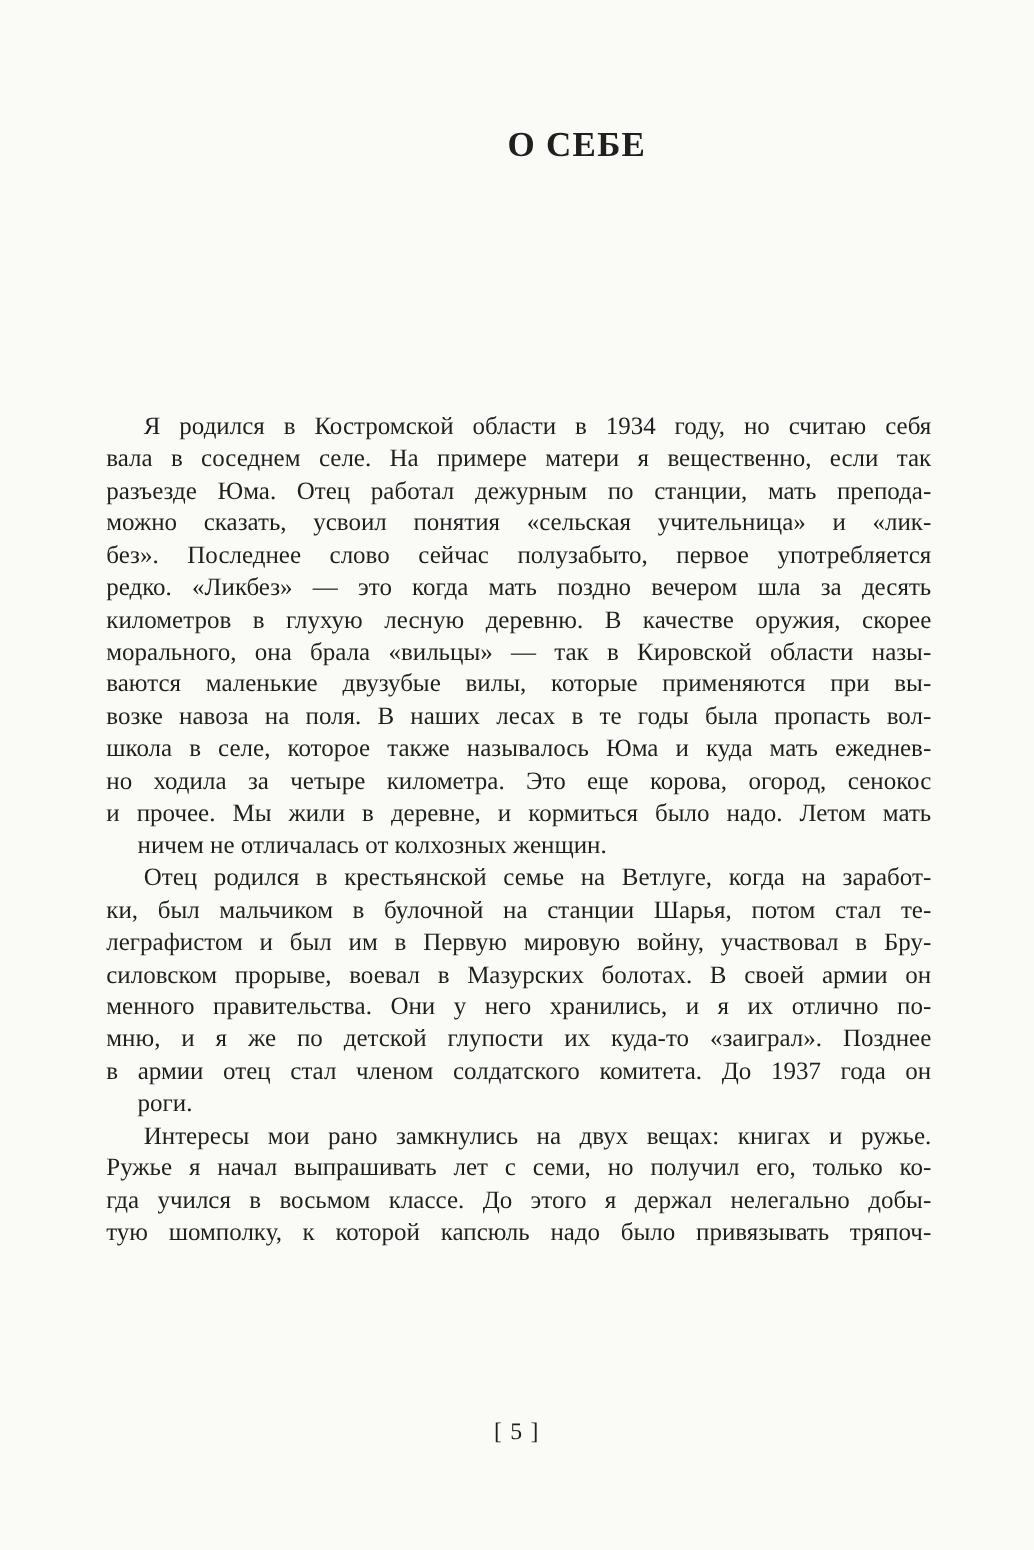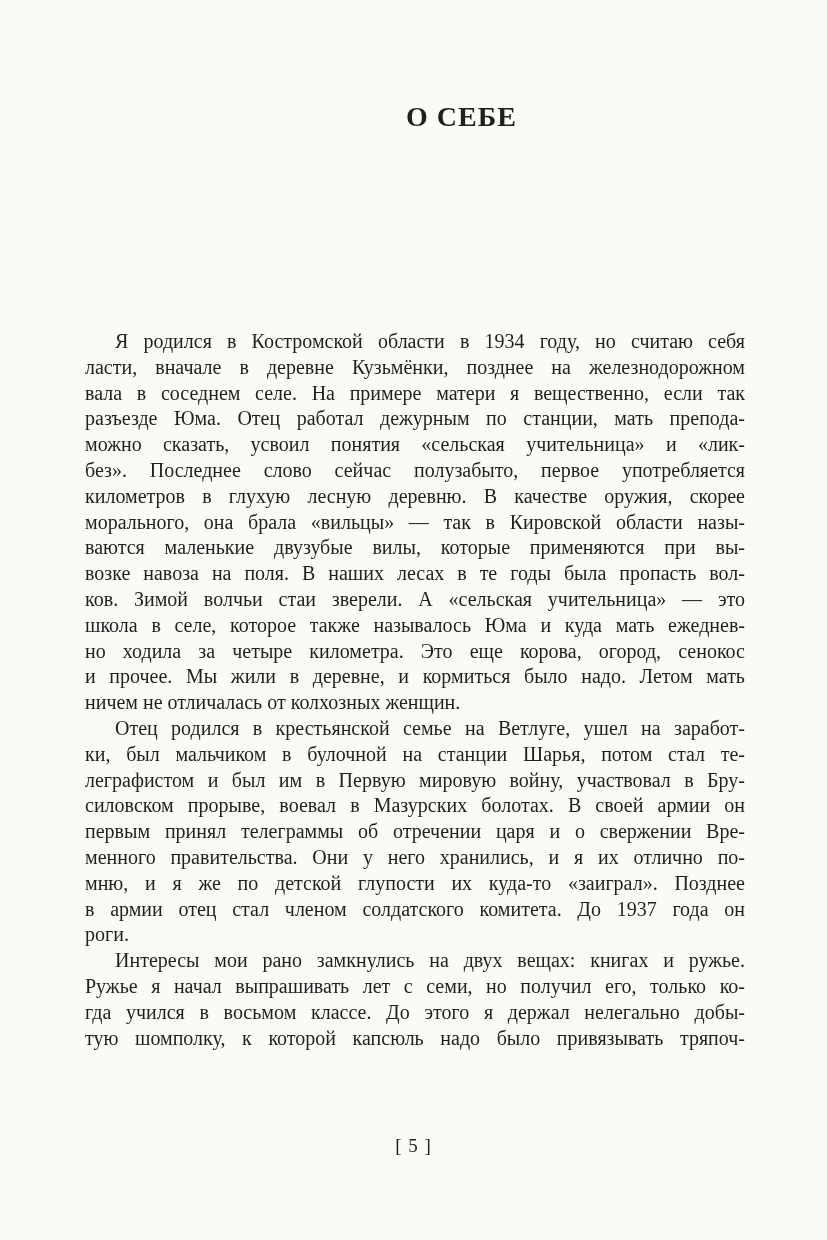--- a/index.html
+++ b/index.html
@@ -33,61 +33,59 @@
     width: 660px;
     font-size: 20px;
   }
   .line {
     line-height: 25.8px;
     height: 25.8px;
     text-align: justify;
     text-align-last: justify;
   }
   .line.first { text-indent: 30px; }
-  .line.last  { text-align-last: left; }
+  .line.last  { text-align-last: left; margin-left: 25px; }
   .page-number {
     position: absolute;
     top: 1135px;
     left: 0;
     width: 827px;
     text-align: center;
     font-size: 19px;
     letter-spacing: 1px;
   }
 </style>
 </head>
 <body style="background: rgb(250, 250, 247); color: rgb(31, 31, 31);">
 
 <div class="page">
   <div class="chapter-title">О СЕБЕ</div>
 
   <div class="body-text">
       <div>
         <div class="line first">Я родился в Костромской области в 1934 году, но считаю себя</div>
-        <div class="line">ласти, вначале в деревне Кузьмёнки, позднее на железнодорожном</div>
         <div class="line">вала в соседнем селе. На примере матери я вещественно, если так</div>
         <div class="line">разъезде Юма. Отец работал дежурным по станции, мать препода-</div>
         <div class="line">можно сказать, усвоил понятия «сельская учительница» и «лик-</div>
         <div class="line">без». Последнее слово сейчас полузабыто, первое употребляется</div>
+        <div class="line">редко. «Ликбез» — это когда мать поздно вечером шла за десять</div>
         <div class="line">километров в глухую лесную деревню. В качестве оружия, скорее</div>
         <div class="line">морального, она брала «вильцы» — так в Кировской области назы-</div>
         <div class="line">ваются маленькие двузубые вилы, которые применяются при вы-</div>
         <div class="line">возке навоза на поля. В наших лесах в те годы была пропасть вол-</div>
-        <div class="line">ков. Зимой волчьи стаи зверели. А «сельская учительница» — это</div>
         <div class="line">школа в селе, которое также называлось Юма и куда мать ежеднев-</div>
         <div class="line">но ходила за четыре километра. Это еще корова, огород, сенокос</div>
         <div class="line">и прочее. Мы жили в деревне, и кормиться было надо. Летом мать</div>
         <div class="line last">ничем не отличалась от колхозных женщин.</div>
       </div>
       <div>
-        <div class="line first">Отец родился в крестьянской семье на Ветлуге, ушел на заработ-</div>
+        <div class="line first">Отец родился в крестьянской семье на Ветлуге, когда на заработ-</div>
         <div class="line">ки, был мальчиком в булочной на станции Шарья, потом стал те-</div>
         <div class="line">леграфистом и был им в Первую мировую войну, участвовал в Бру-</div>
         <div class="line">силовском прорыве, воевал в Мазурских болотах. В своей армии он</div>
-        <div class="line">первым принял телеграммы об отречении царя и о свержении Вре-</div>
         <div class="line">менного правительства. Они у него хранились, и я их отлично по-</div>
         <div class="line">мню, и я же по детской глупости их куда-то «заиграл». Позднее</div>
         <div class="line">в армии отец стал членом солдатского комитета. До 1937 года он</div>
         <div class="line last">роги.</div>
       </div>
       <div>
         <div class="line first">Интересы мои рано замкнулись на двух вещах: книгах и ружье.</div>
         <div class="line">Ружье я начал выпрашивать лет с семи, но получил его, только ко-</div>
         <div class="line">гда учился в восьмом классе. До этого я держал нелегально добы-</div>
         <div class="line">тую шомполку, к которой капсюль надо было привязывать тряпоч-</div>

